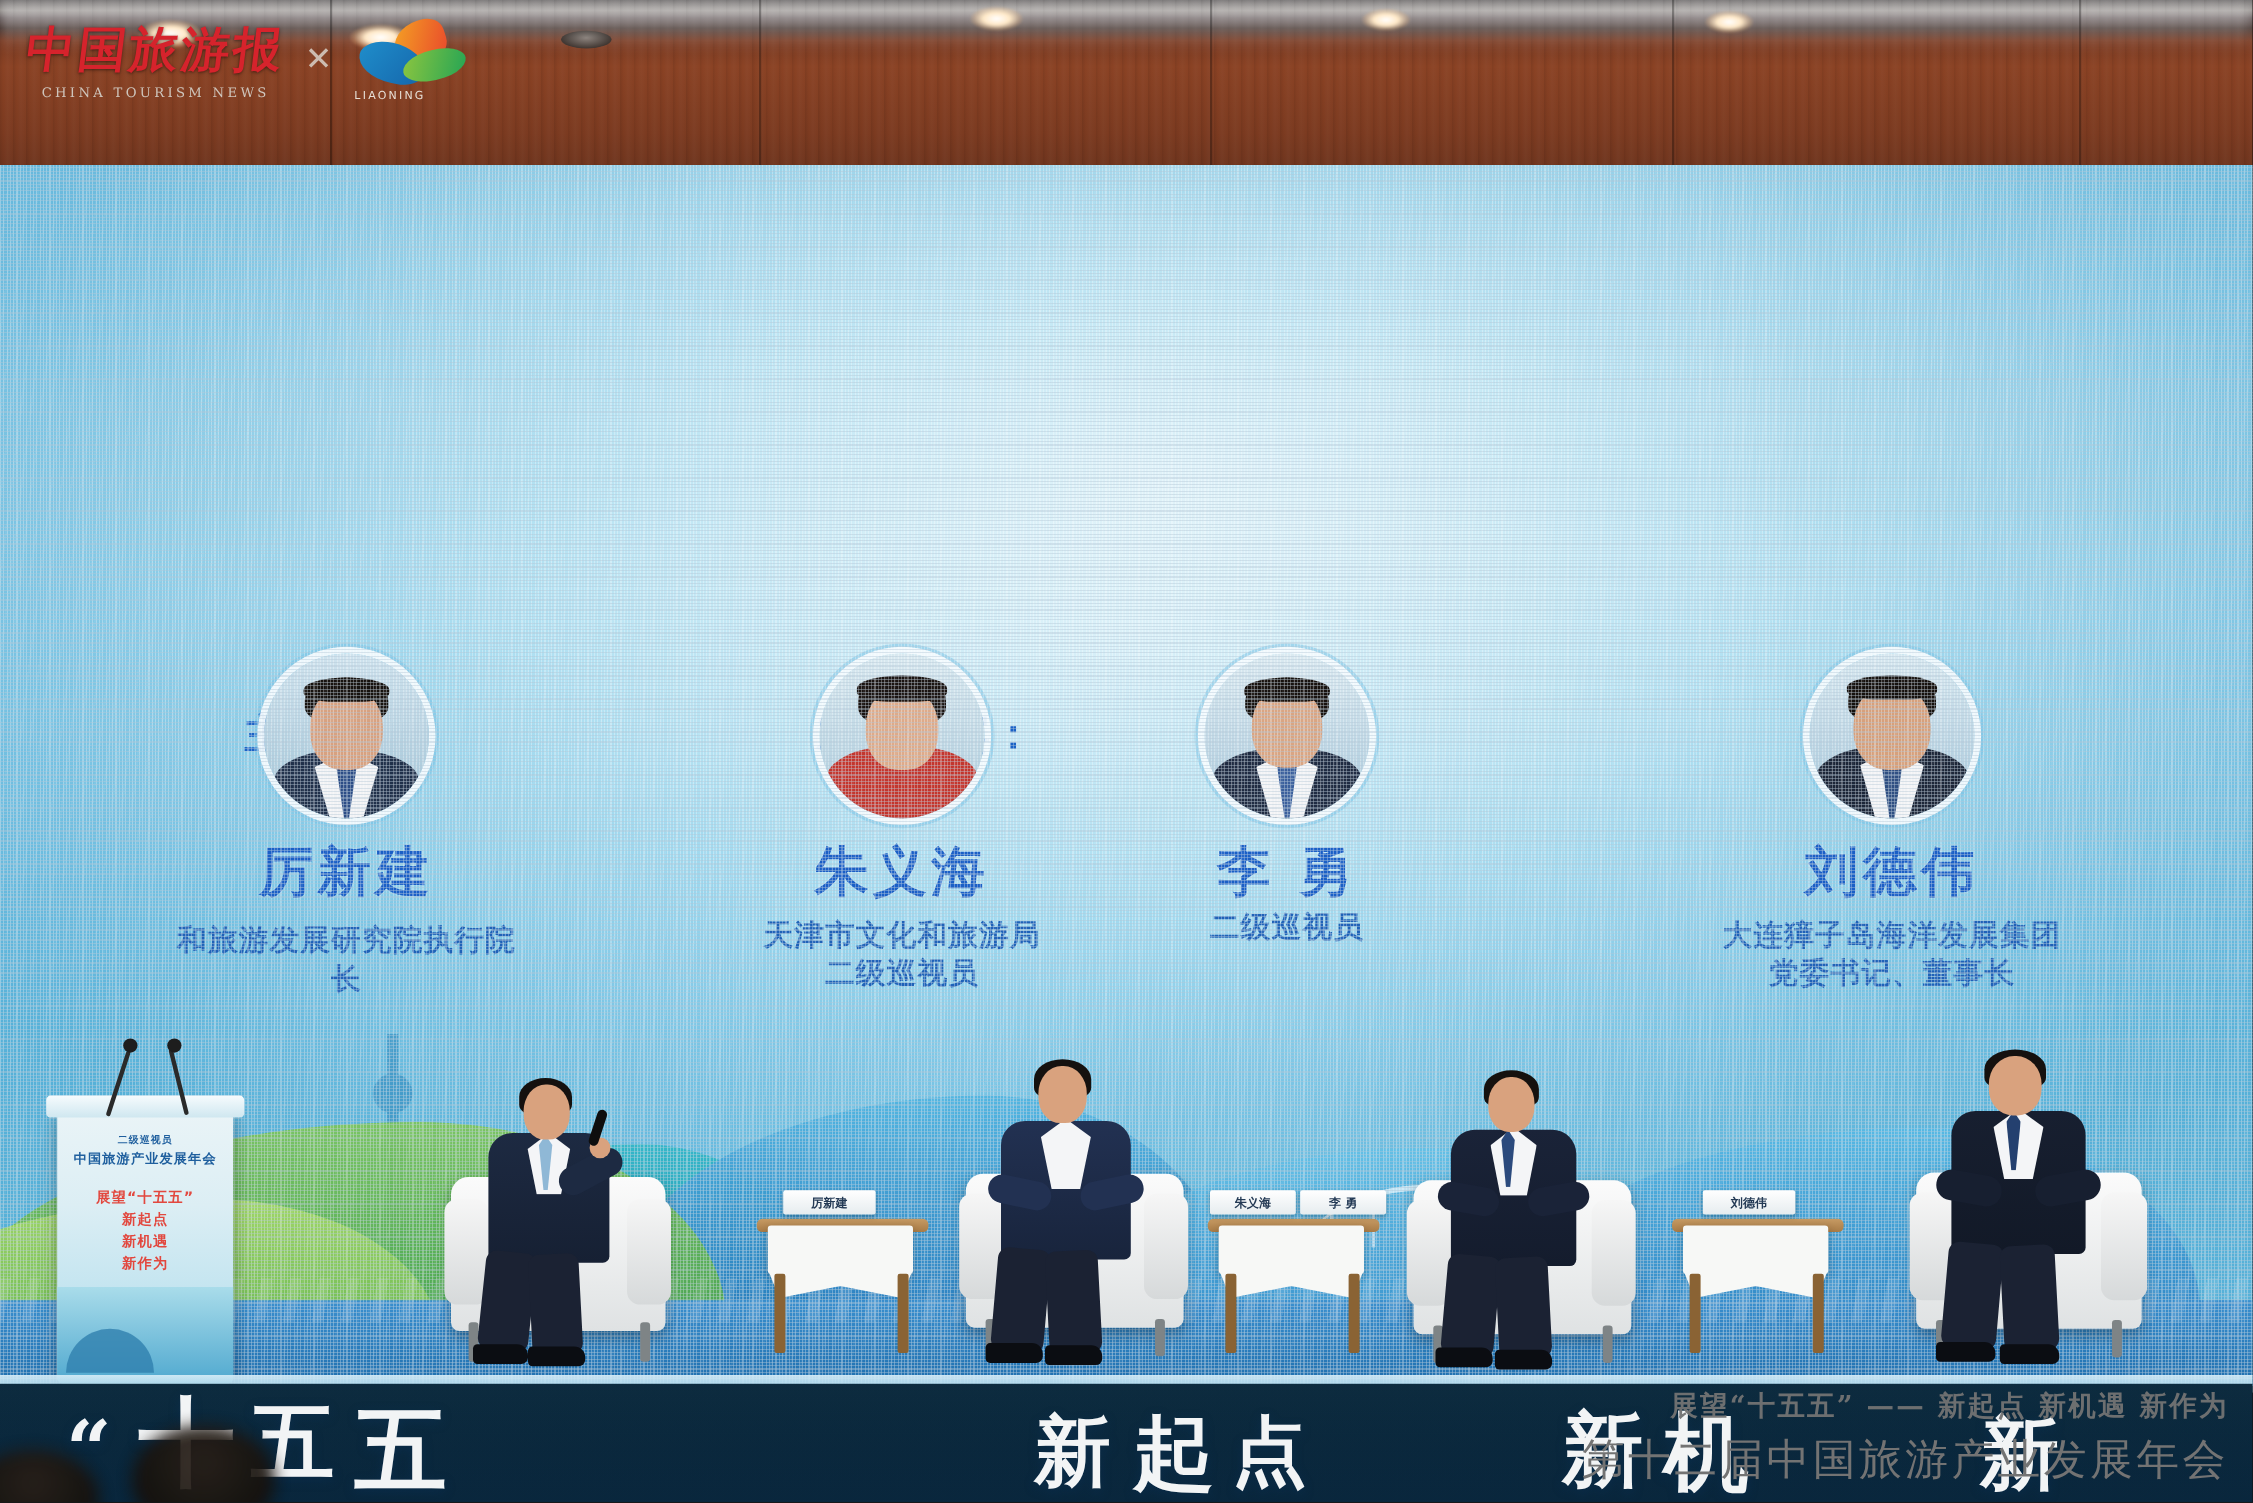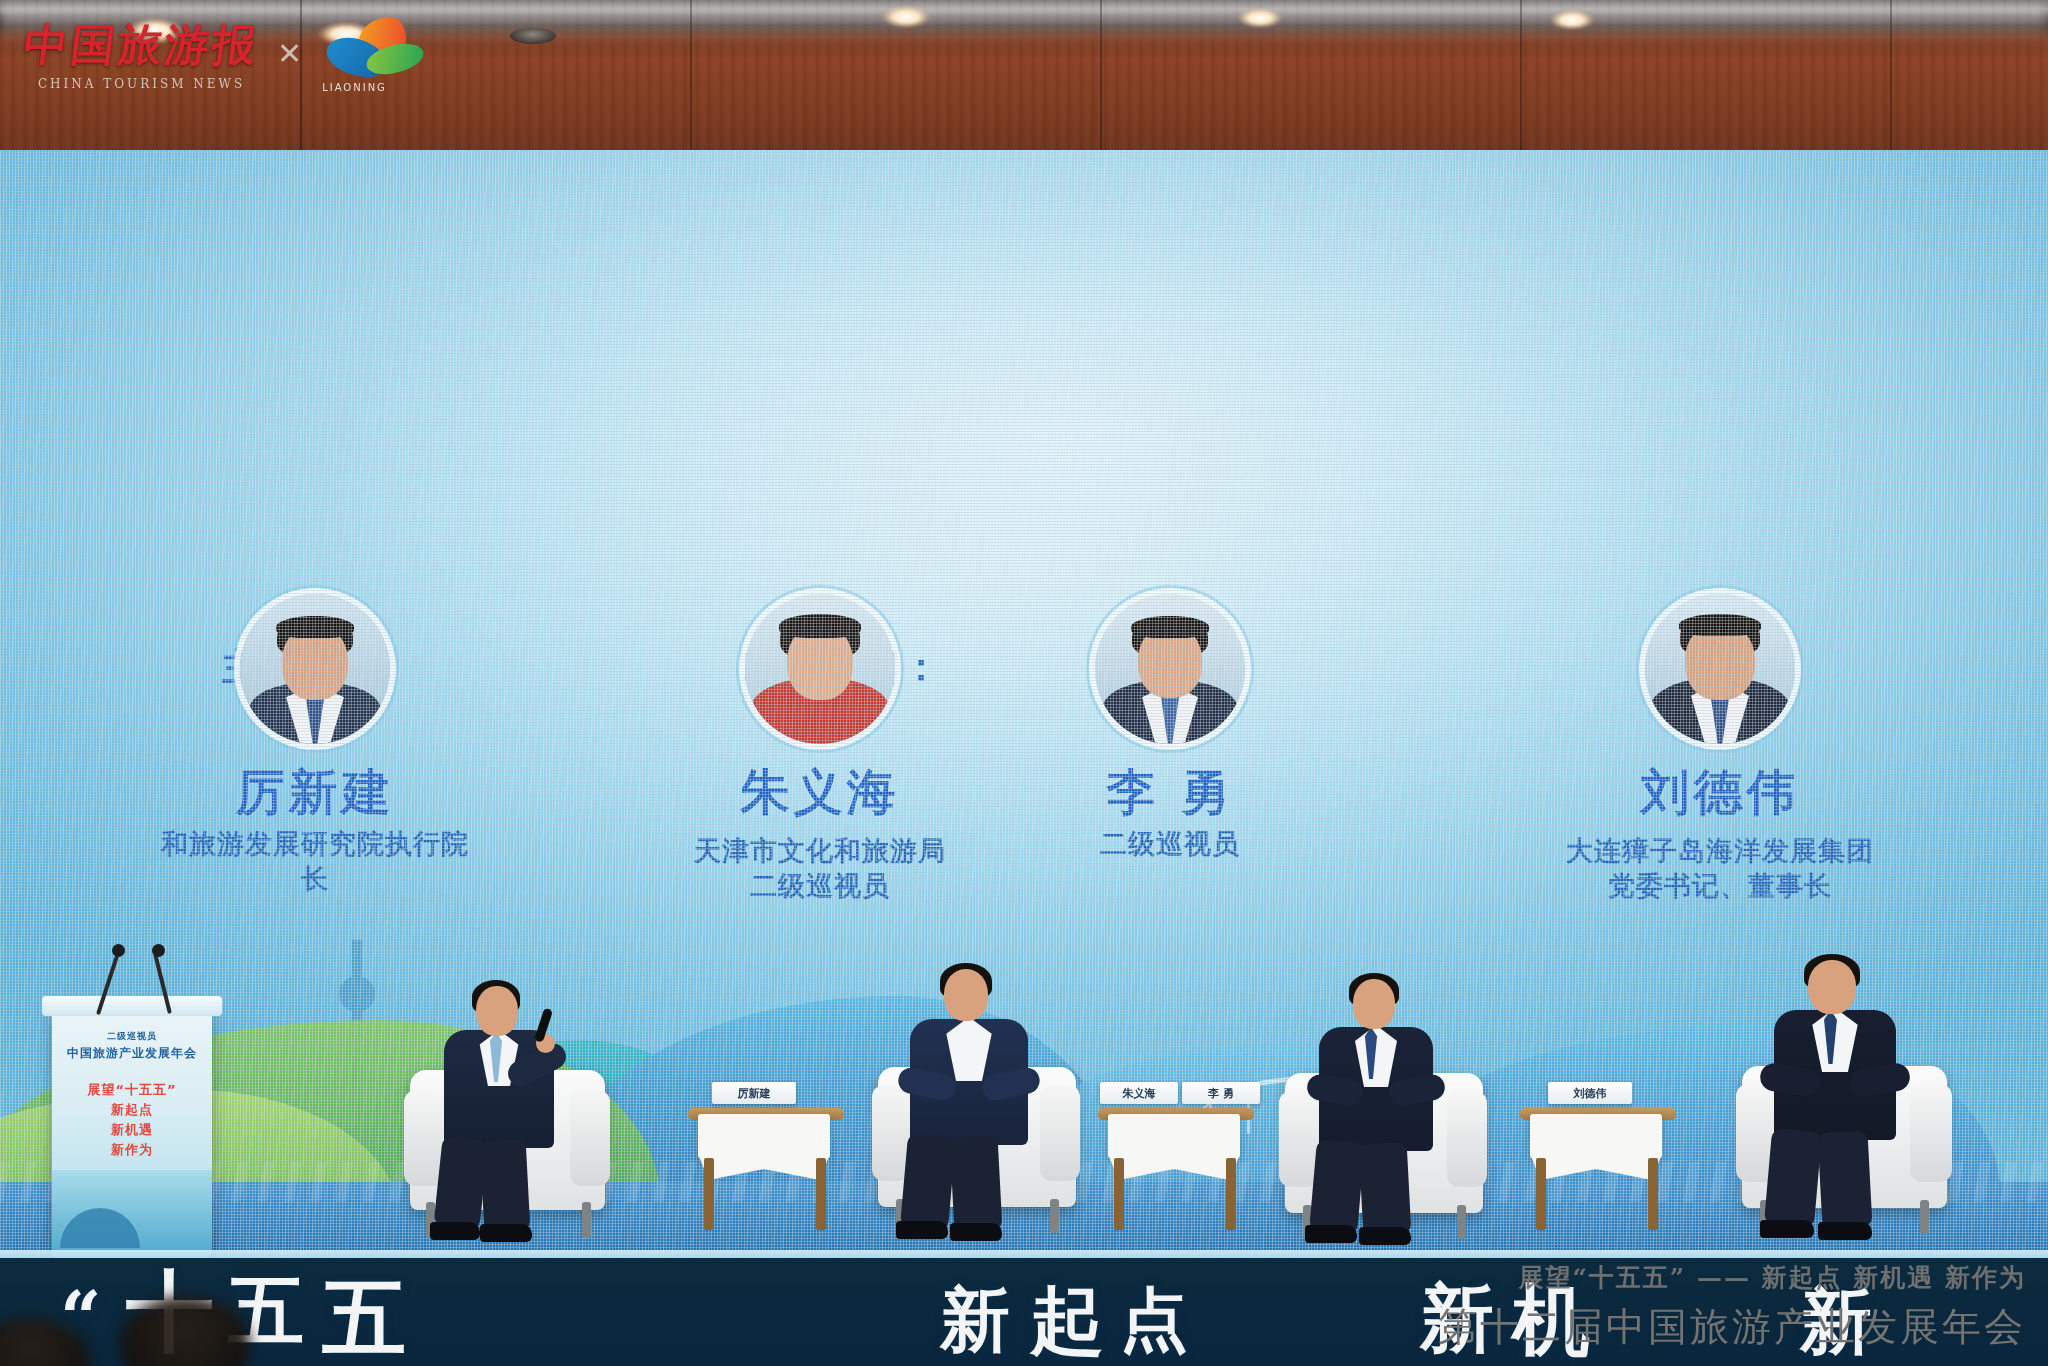--- a/index.html
+++ b/index.html
@@ -329,21 +329,21 @@
           <div class="bg" style="background:linear-gradient(180deg,#cfe3ee,#9fc3d6);"></div>
           <div class="body" style="bottom:0;width:132px;height:62px;background:#20304a;"></div>
           <div class="shirt" style="bottom:0;width:58px;height:60px;"></div>
           <div class="tie" style="bottom:0;width:19px;height:58px;background:#2c4d86;"></div>
           <div class="hair" style="top:22px;width:76px;height:42px;background:#16120f;"></div>
           <div class="head" style="top:30px;width:66px;height:76px;background:#d7a180;"></div>
           <div class="hair" style="top:22px;width:78px;height:22px;background:#16120f;"></div>
         </div>
       </div>
       <div class="pname">厉新建</div>
-      <div class="paffil" style="margin-top:0">和旅游发展研究院执行院长</div>
+      <div class="paffil" style="margin-top:12px">和旅游发展研究院执行院长</div>
     </div>
 
     <div class="person" style="left:660px;top:444px;width:320px;">
       <div class="pframe" style="width:150px;height:150px;margin:0 auto;">
         <div class="hs">
           <div class="bg" style="background:linear-gradient(180deg,#d9e9f0,#a9cadb);"></div>
           <div class="body" style="bottom:0;width:138px;height:66px;background:#c2362e;"></div>
           <div class="hair" style="top:20px;width:80px;height:46px;background:#1a1412;"></div>
           <div class="head" style="top:30px;width:66px;height:76px;background:#ddaa8a;"></div>
           <div class="hair" style="top:20px;width:82px;height:24px;background:#1a1412;"></div>

